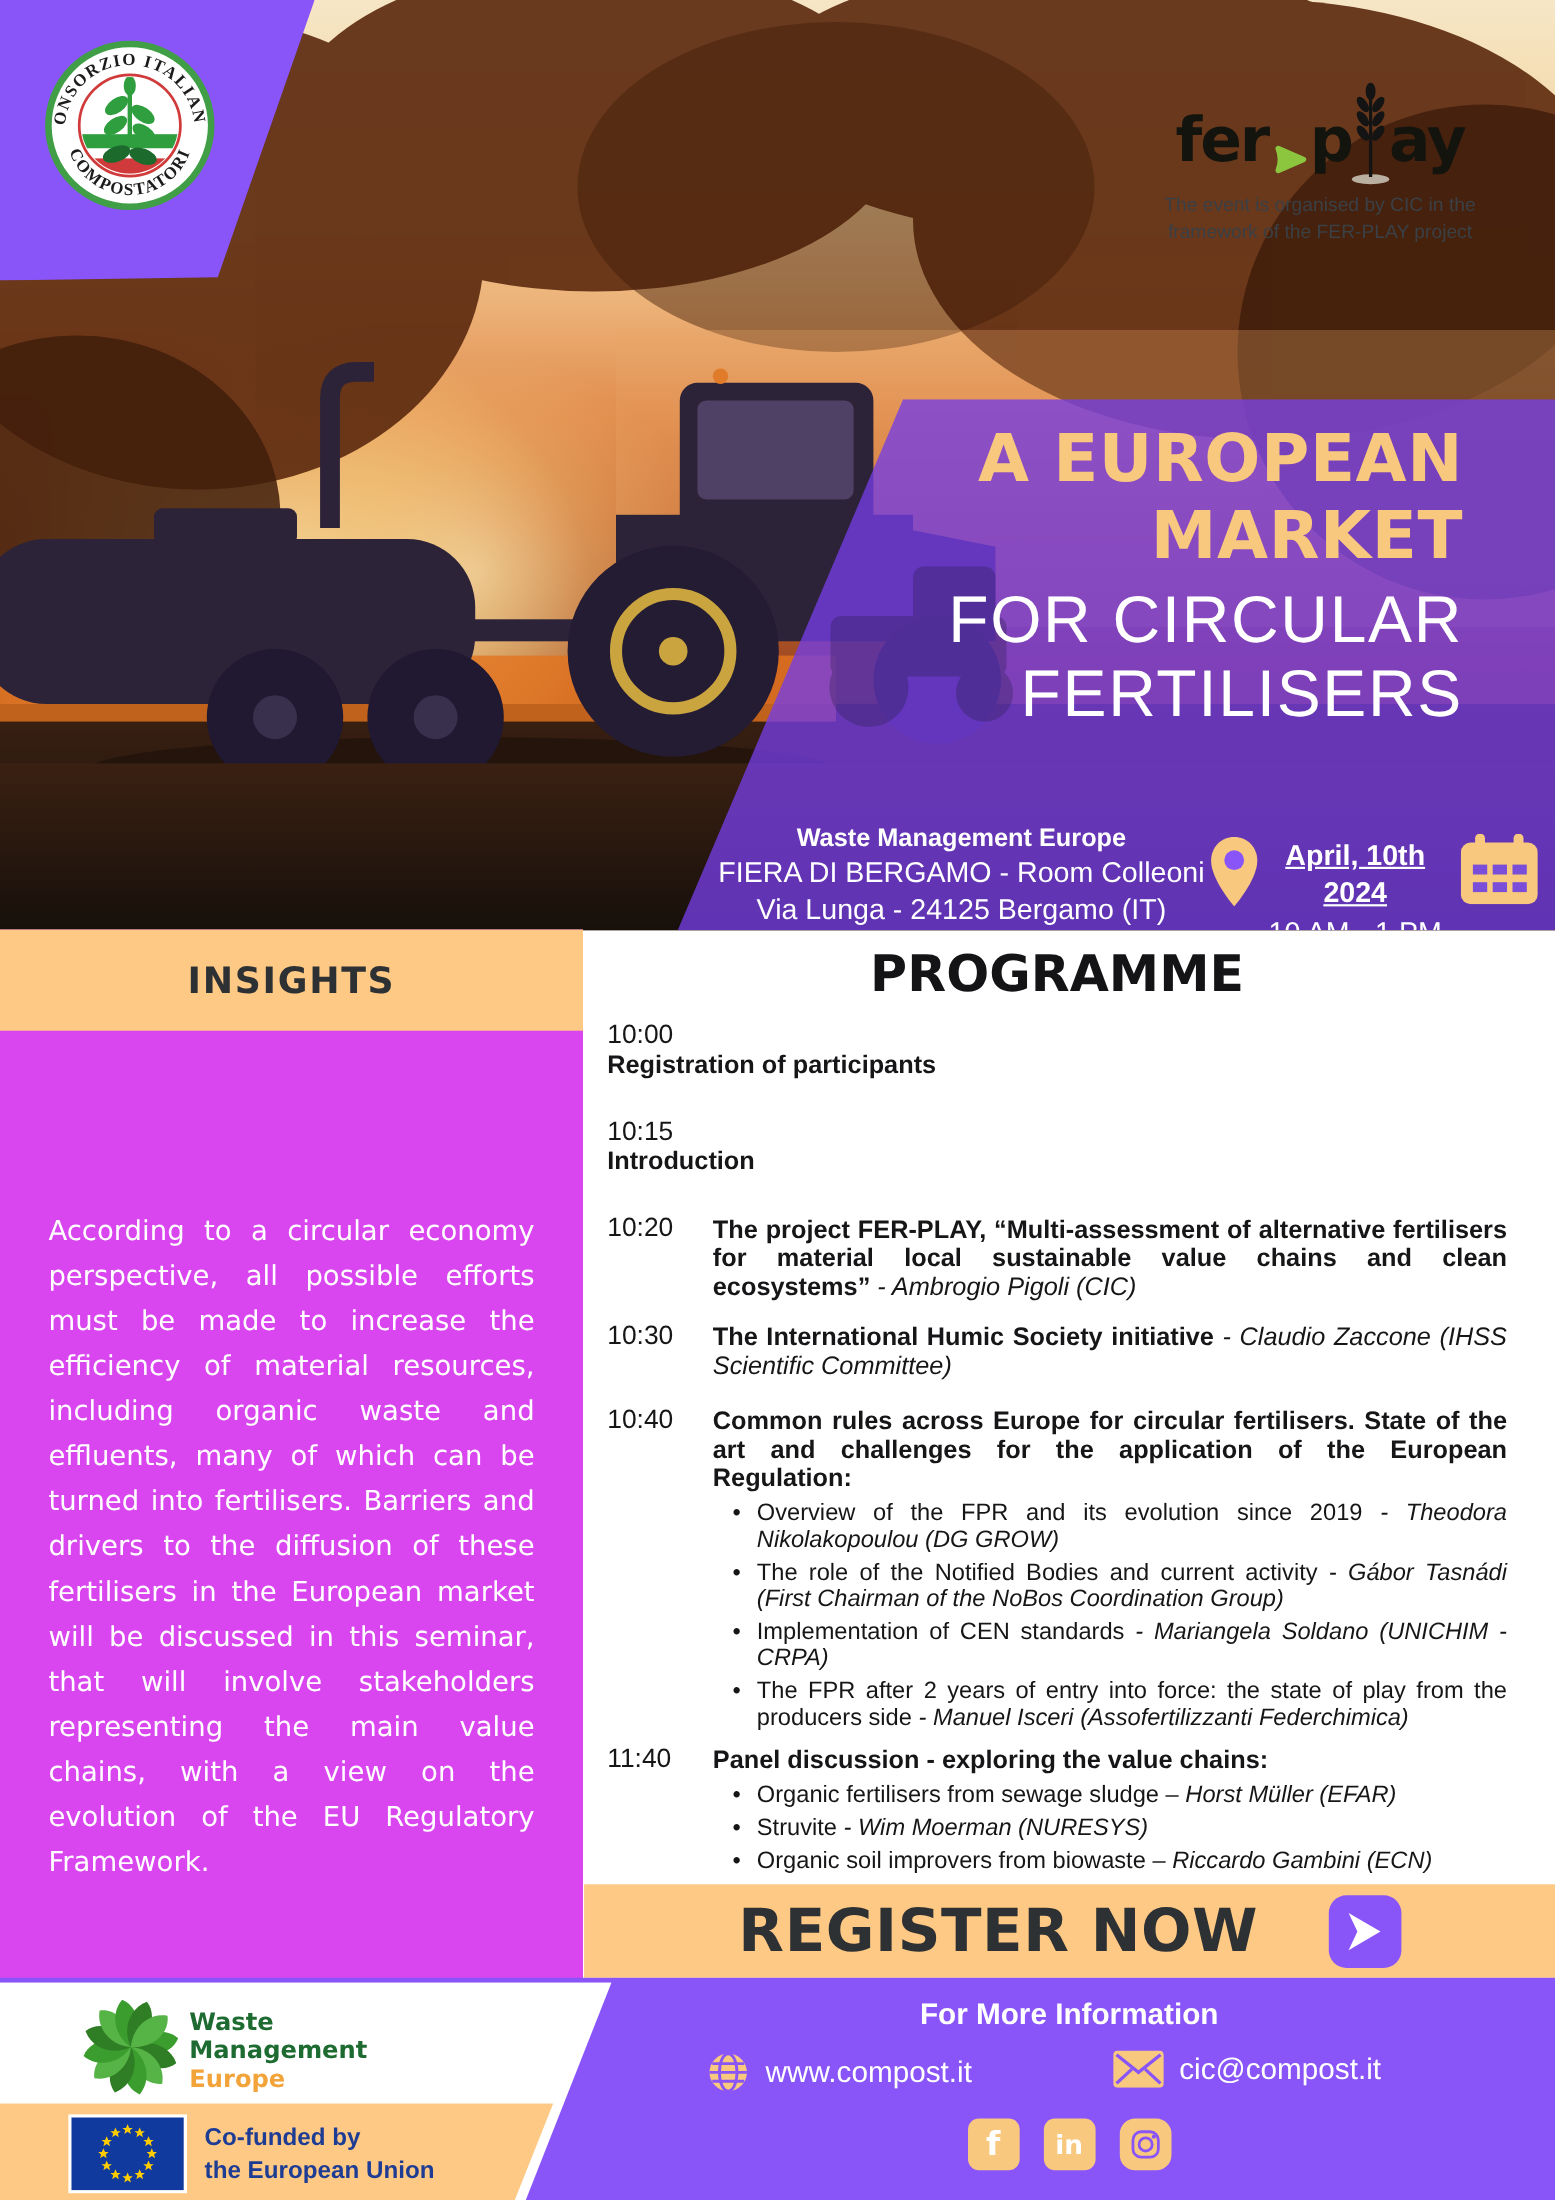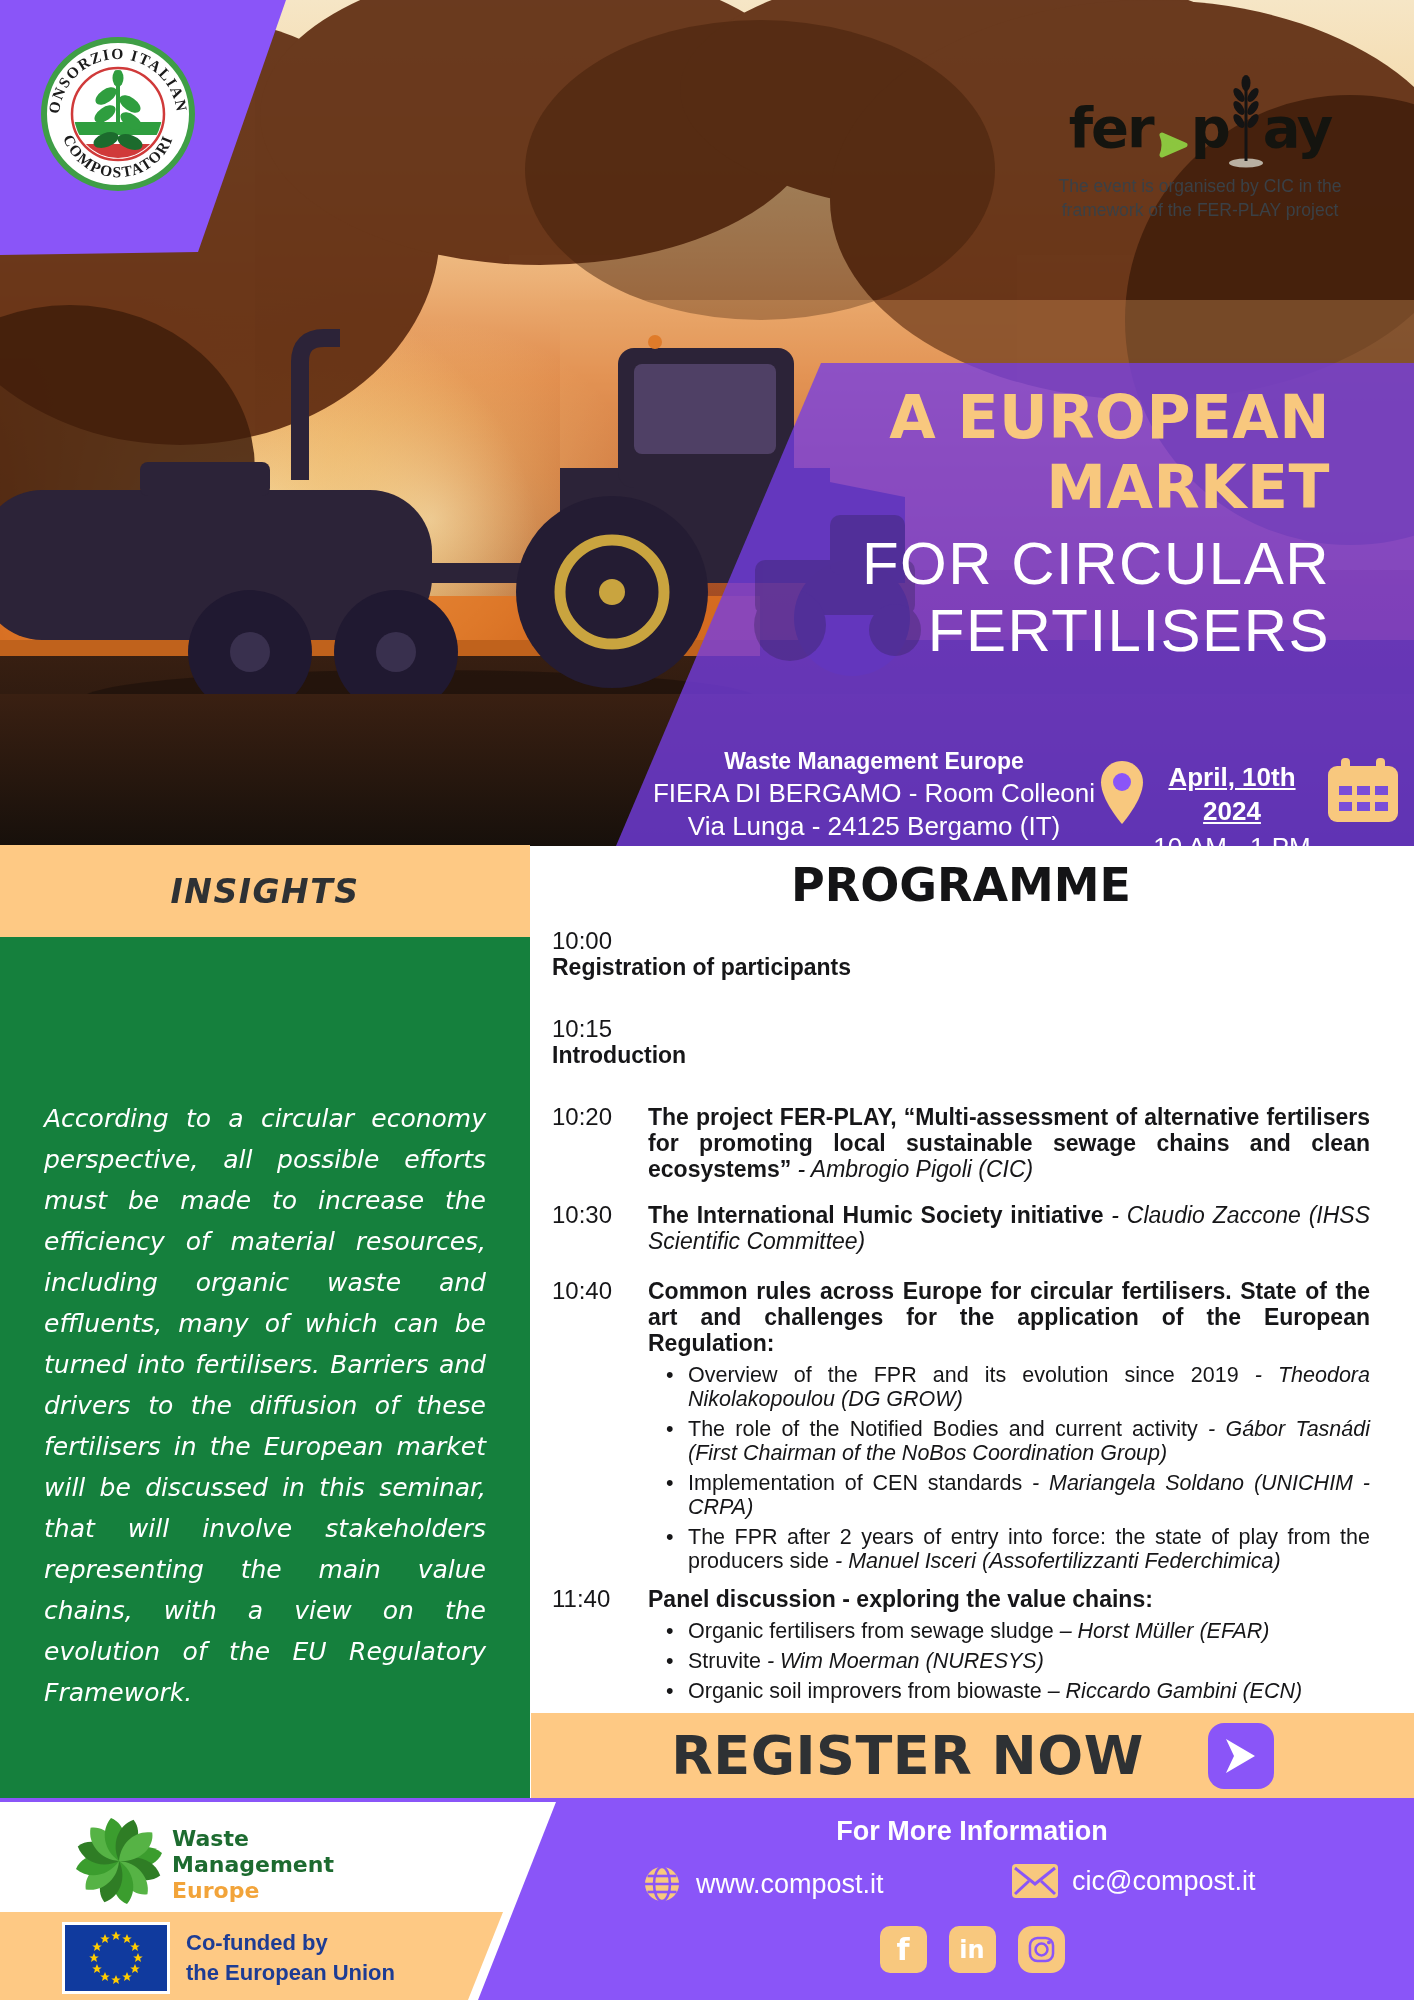--- a/index.html
+++ b/index.html
@@ -35,21 +35,21 @@
   .venue{position:absolute;left:640px;top:746px;width:468px;text-align:center;color:#fff;}
   .venue .v1{font-weight:700;font-size:23px;line-height:31px;}
   .venue .v2,.venue .v3{font-size:26px;line-height:33px;}
   .pin{position:absolute;left:1100px;top:760px;}
   .date-block{position:absolute;left:1146px;top:760px;width:172px;text-align:center;color:#fff;text-decoration:underline;}
   .date-block .d1{font-weight:700;font-size:26px;line-height:34px;}
   .date-block .d2{font-size:26px;line-height:38px;}
   .cal{position:absolute;left:1328px;top:758px;}
 
   
-  .left-col{position:absolute;left:0;top:845px;width:530px;height:958px;background:#15803d;font-style:italic;}
+  .left-col{position:absolute;left:0;top:845px;width:530px;height:958px;background:#d946ef;}
   .insights-band{position:absolute;left:0;top:0;width:530px;height:92px;background:#FEC984;
                  display:flex;align-items:center;justify-content:center;}
   .insights-title{font-family:"DejaVu Sans",sans-serif;font-weight:800;font-size:33px;letter-spacing:1.5px;color:#2E3134;}
   .insight-text{position:absolute;left:44px;top:228px;width:442px;
                 font-family:"DejaVu Sans",sans-serif;font-size:25px;line-height:41px;color:#ffffff;text-align:justify;}
 
   
   .prog{position:absolute;left:530px;top:846px;width:884px;height:867px;background:#ffffff;
         padding:10px 44px 0 22px;box-sizing:border-box;color:#161618;}
   .prog-heading{font-family:"DejaVu Sans",sans-serif;font-weight:800;font-size:46px;line-height:58px;
@@ -284,21 +284,21 @@
       <div class="ptime">10:15</div>
       <div class="pbody">
           <div class="ptitle">Introduction</div>
         </div>
     </div>
 
     <div class="prow mb-md">
       <div class="ptime">10:20</div>
       <div class="pbody">
         <div class="ptitle">
-          <span>The project FER-PLAY, “Multi-assessment of alternative fertilisers for promoting local sustainable sewage chains and clean ecosystems”</span>
+          <span>The project FER-PLAY, “Multi-assessment of alternative fertilisers for material local sustainable value chains and clean ecosystems”</span>
           <span class="sp">- Ambrogio Pigoli (CIC)</span>
         </div>
       </div>
     </div>
 
     <div class="prow mb-lg">
       <div class="ptime">10:30</div>
       <div class="pbody">
         <div class="ptitle">
           <span>The  International Humic Society initiative</span>

